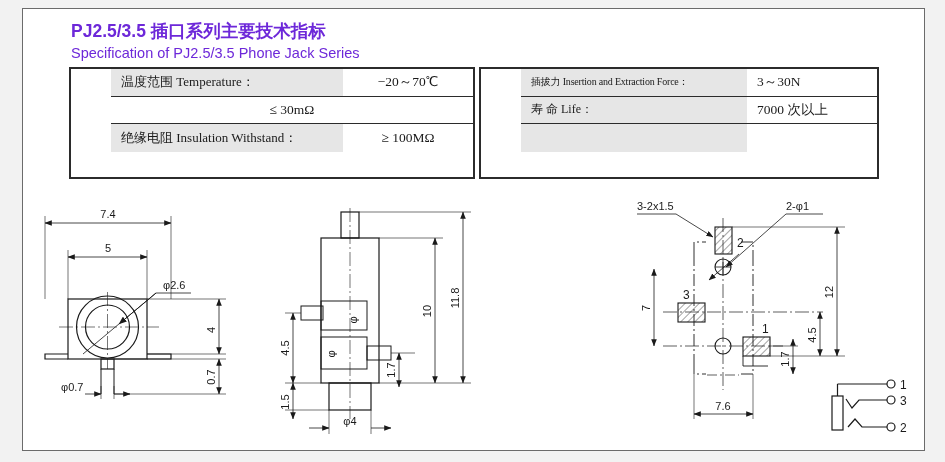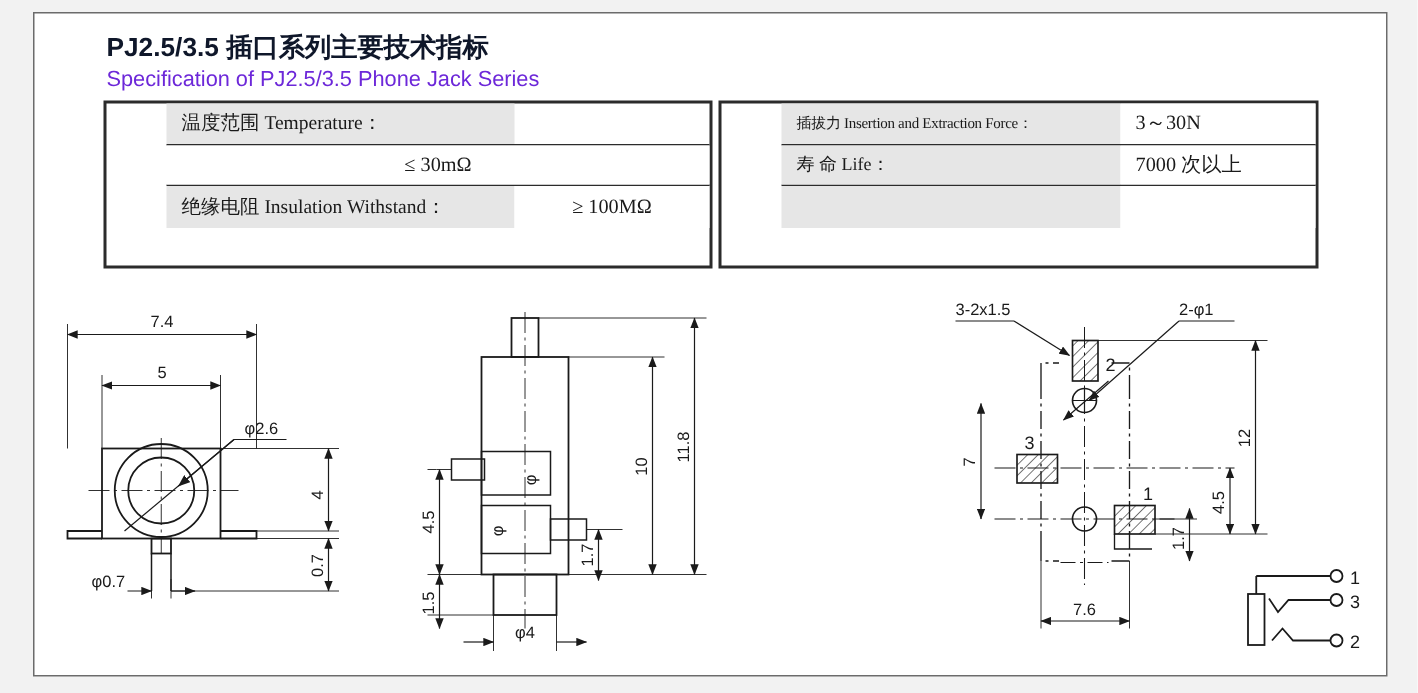--- a/index.html
+++ b/index.html
@@ -30,21 +30,21 @@
     background: #ffffff;
     border: 1px solid #6b6b6b;
     box-sizing: border-box;
   }
   .title-cn {
     position: absolute;
     left: 48px;
     top: 10px;
     font-size: 17.5px;
     font-weight: bold;
-    color: #0f172a;
+    color: #6d28d9;
     letter-spacing: 0px;
     white-space: nowrap;
   }
   .title-en {
     position: absolute;
     left: 48px;
     top: 36px;
     font-size: 14.5px;
     font-weight: normal;
     color: #6d28d9;
@@ -110,20 +110,21 @@
 
 <div id="root">
   <div class="panel">
 
     <div class="title-cn">PJ2.5/3.5 插口系列主要技术指标</div>
     <div class="title-en">Specification of PJ2.5/3.5 Phone Jack Series</div>
 
     <div class="spec-table" id="table-left">
       <div class="spec-row">
         <div class="spec-label">温度范围 Temperature：</div>
+        <div class="spec-value">−20～70℃</div>
       </div>
       <div class="spec-row">
         <div class="spec-value">≤ 30mΩ</div>
       </div>
       <div class="spec-row last">
         <div class="spec-label">绝缘电阻 Insulation  Withstand：</div>
         <div class="spec-value">≥ 100MΩ</div>
       </div>
     </div>
 

